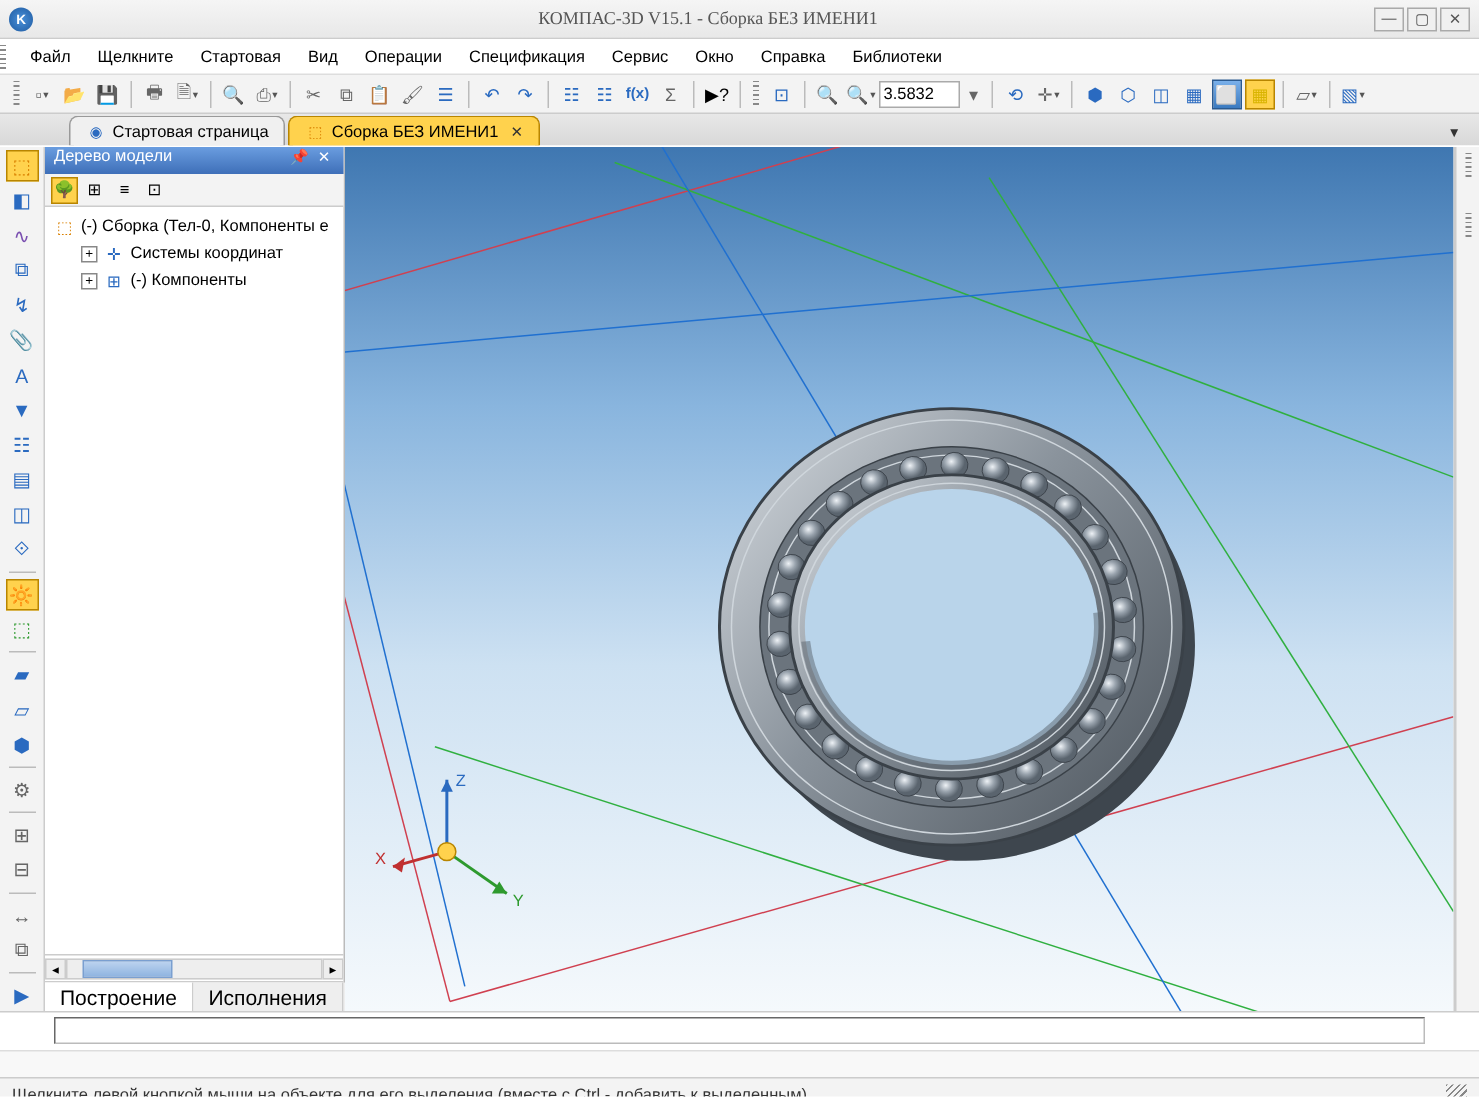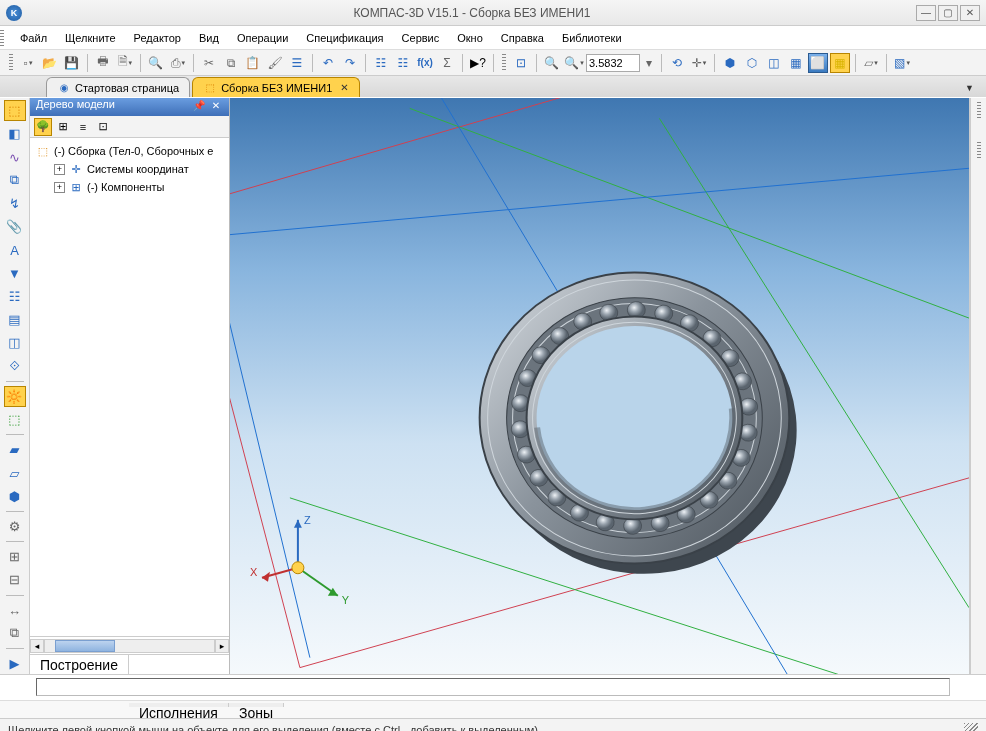--- a/index.html
+++ b/index.html
@@ -1,21 +1,21 @@
 <!DOCTYPE html>
 <html><head>
 <meta charset="utf-8">
 <style>
 * { box-sizing: border-box; margin: 0; padding: 0; }
 body { font-family: Tahoma, Arial, sans-serif; font-size: 11px; background: #fff; width: 986px; height: 731px; overflow: hidden; position: relative; }
 
 
 .titlebar { height: 26px; background: linear-gradient(#f5f5f5, #e8e8e8); border-bottom: 1px solid #ccc; display: flex; align-items: center; padding: 0 6px; }
 .titlebar .app-icon { width: 16px; height: 16px; background: radial-gradient(circle,#4a90d9,#1e5aa0); border-radius: 50%; margin-right: 8px; display:flex;align-items:center;justify-content:center;color:#fff;font-size:9px;font-weight:bold;}
-.titlebar .title { flex: 1; text-align: center; color: #555; font-size: 12px; }
+.titlebar .title { flex: 1; text-align: center; color: #555; font-size: 12px; font-family: Liberation Serif, serif; }
 .titlebar .winbtn { width: 20px; height: 16px; margin-left: 2px; border: 1px solid #aaa; background: #f0f0f0; display:flex;align-items:center;justify-content:center; cursor:pointer; font-size:10px; color:#555; }
 
 
 .menubar { height: 24px; display: flex; align-items: center; padding: 0 0; gap: 6px; border-bottom: 1px solid #ddd; }
 .menubar .menuitem { padding: 2px 6px; cursor: pointer; color: #000; }
 .menubar .grip { width: 4px; height: 16px; background: repeating-linear-gradient(to bottom,#888 0,#888 1px,transparent 1px,transparent 3px); margin-right: 4px;}
 
 
 .toolbar { height: 26px; display: flex; align-items: center; padding: 0 6px; gap: 2px; border-bottom: 1px solid #ccc; background: #f3f3f3; }
 .tbtn { width: 20px; height: 20px; border: 1px solid transparent; display: flex; align-items: center; justify-content: center; cursor: pointer; font-size: 12px; }
@@ -55,21 +55,21 @@
 .treeitem .exp { width: 11px; height: 11px; border: 1px solid #888; display:flex;align-items:center;justify-content:center;font-size:9px;line-height:1; background:#fff; cursor:pointer;}
 .treeitem.child { padding-left: 22px; }
 .tricon { width:14px;height:14px; display:inline-flex;align-items:center;justify-content:center;font-size:11px;}
 .treebot { height: 18px; border-top: 1px solid #ccc; display: flex; align-items: center; overflow:hidden; }
 .treebot .sb-track { flex:1; height:14px; background:#eee; border:1px solid #ccc; margin: 0 14px; position:relative;}
 .treebot .sb-thumb { position:absolute; left:10px; top:0; width:60px; height:12px; background:linear-gradient(#bcd3ef,#8fb4e0); border:1px solid #7a9fd0;}
 .treebot .arrow { width:14px;height:14px; position:absolute; display:flex;align-items:center;justify-content:center;font-size:9px;background:#eee;border:1px solid #ccc;}
 .treetabs { height: 20px; display: flex; border-top: 1px solid #ccc; }
 .treetabs .tt2 { flex:0 0 auto; padding: 2px 10px; font-size: 14px; cursor:pointer; border-right: 1px solid #ccc; }
 .treetabs .tt2.active { background:#fff; }
-.treetabs .tt2:not(.active){ background:#eee;margin-top:48px;}
+.treetabs .tt2:not(.active){ background:#eee;}
 
 
 .viewport { flex: 1; position: relative; overflow: hidden; background: linear-gradient(180deg,#3f77b1 0%, #89b5de 30%, #cde1f2 60%, #f5f9fc 100%); border-right: 1px solid #ccc; }
 
 
 .rightcol { width: 16px; background: #f3f3f3; border-left: 1px solid #ccc; display:flex; flex-direction:column; align-items:center; padding-top:4px; gap:24px;}
 .rightcol .gv { width: 4px; height: 16px; background: repeating-linear-gradient(to bottom,#888 0,#888 1px,transparent 1px,transparent 3px);}
 
 
 .inputrow { height: 26px; border-top: 1px solid #ccc; padding: 3px 36px 3px 36px; display:flex; }
@@ -90,21 +90,21 @@
   <div class="title">КОМПАС-3D V15.1 - Сборка БЕЗ ИМЕНИ1</div>
   <div class="winbtn">—</div>
   <div class="winbtn">▢</div>
   <div class="winbtn">✕</div>
 </div>
 
 <div class="menubar">
   <div class="grip"></div>
   <div class="menuitem"><span>Файл</span></div>
   <div class="menuitem"><span>Щелкните</span></div>
-  <div class="menuitem"><span>Редактор</span></div>
+  <div class="menuitem"><span>Стартовая</span></div>
   <div class="menuitem"><span>Вид</span></div>
   <div class="menuitem"><span>Операции</span></div>
   <div class="menuitem"><span>Спецификация</span></div>
   <div class="menuitem"><span>Сервис</span></div>
   <div class="menuitem"><span>Окно</span></div>
   <div class="menuitem"><span>Справка</span></div>
   <div class="menuitem"><span>Библиотеки</span></div>
 </div>
 
 <div class="toolbar">
@@ -214,21 +214,21 @@
     </div>
     <div class="treetb">
       <div class="tt sel">🌳</div>
       <div class="tt dd">⊞</div>
       <div class="tt dd">≡</div>
       <div class="tt">⊡</div>
     </div>
     <div class="treebody">
       <div class="treeitem">
         <span class="tricon c-orange">⬚</span>
-        <span>(-) Сборка (Тел-0, Сборочных е</span>
+        <span>(-) Сборка (Тел-0, Компоненты е</span>
       </div>
       <div class="treeitem child">
         <span class="exp">+</span>
         <span class="tricon c-blue">✛</span>
         <span>Системы координат</span>
       </div>
       <div class="treeitem child">
         <span class="exp">+</span>
         <span class="tricon c-blue">⊞</span>
         <span>(-) Компоненты</span>

